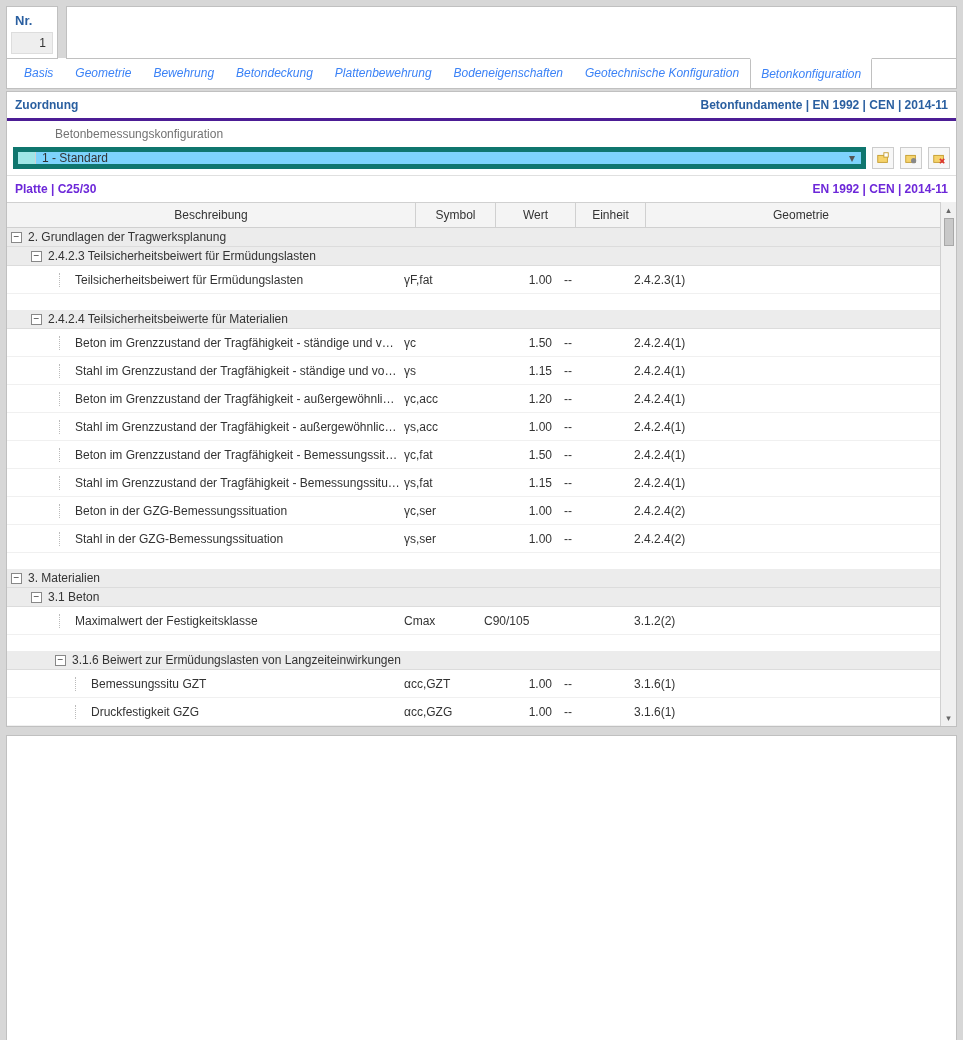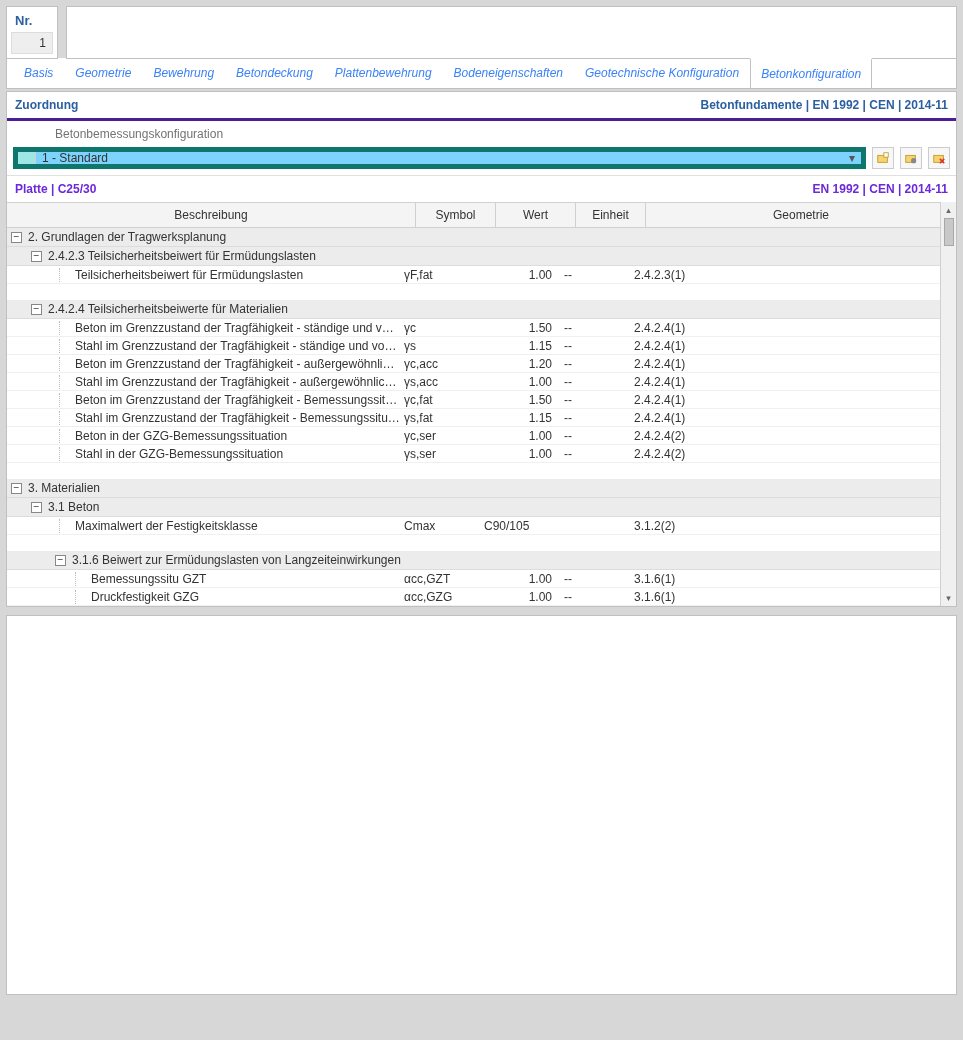--- a/index.html
+++ b/index.html
@@ -202,21 +202,21 @@
     font-size: 10px;
     line-height: 1;
     cursor: pointer;
     color: #333;
   }
   .data-row {
     display: flex;
     align-items: center;
     padding: 0;
     border-bottom: 1px solid #f0f0f0;
-    height: 18px;
+    height: 28px;
   }
   .data-row .d-desc {
     flex: 1;
     padding-left: 68px;
     white-space: nowrap;
     overflow: hidden;
     text-overflow: ellipsis;
     position: relative;
   }
   .data-row .d-desc::before {

